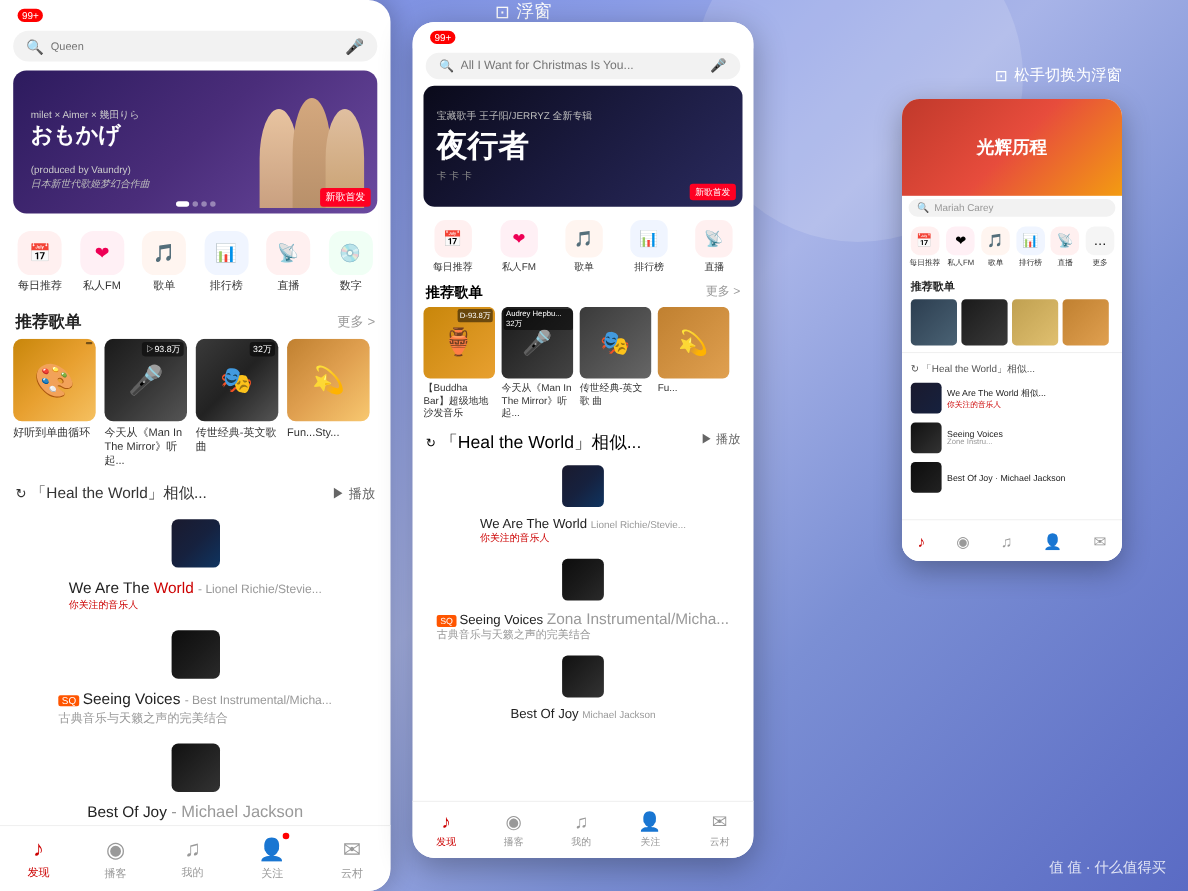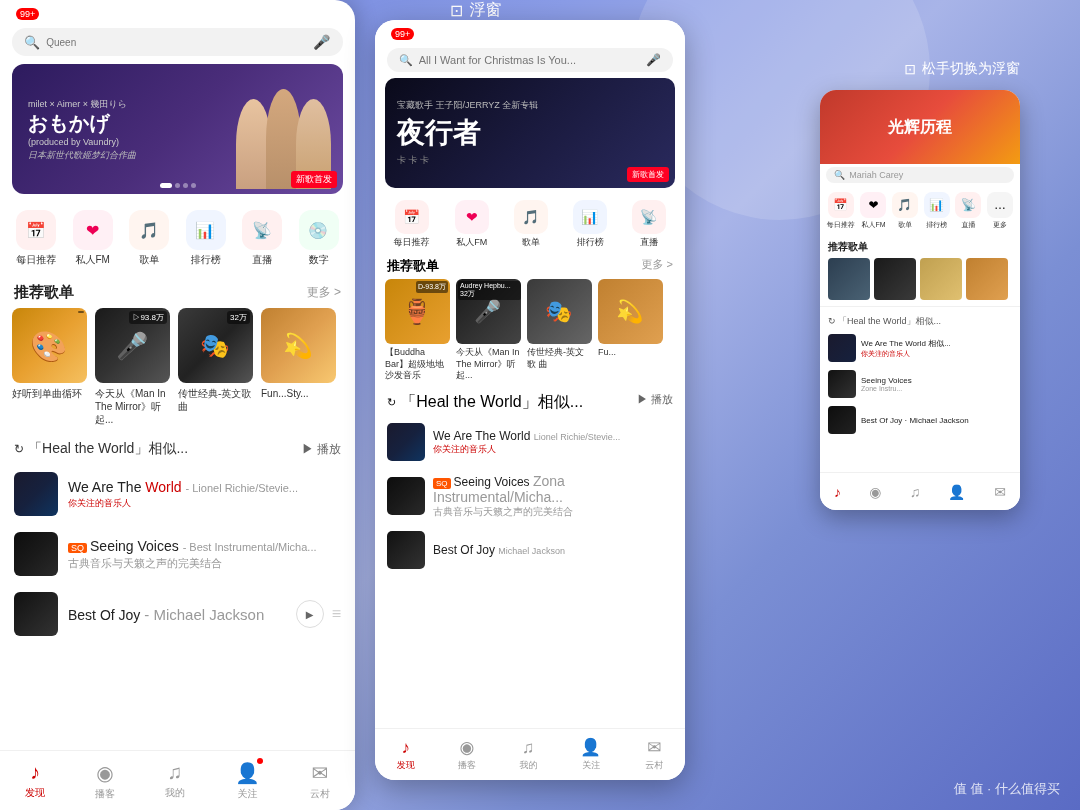--- a/index.html
+++ b/index.html
@@ -82,21 +82,21 @@
     }
     .banner-title-jp {
       font-size: 20px;
       color: #fff;
       font-weight: bold;
       line-height: 1.2;
     }
     .banner-subtitle {
       font-size: 9px;
       color: #ccc;
-      margin-top: 2px;
+      margin-top: 14px;
     }
     .banner-desc {
       font-size: 9px;
       color: #bbb;
       margin-top: 2px;
       font-style: italic;
     }
     .banner-img-area {
       width: 120px;
       height: 130px;
@@ -219,20 +219,21 @@
     }
     .similar-title { font-size: 14px; color: #333; display: flex; align-items: center; gap: 4px; }
     .refresh-icon { font-size: 12px; }
     .play-all-btn { font-size: 12px; color: #666; display: flex; align-items: center; gap: 2px; }
 
     .song-list-item {
       display: flex;
       align-items: center;
       padding: 8px 14px;
       gap: 10px;
+      flex-direction: column;
     }
     .song-cover {
       width: 44px;
       height: 44px;
       border-radius: 6px;
       flex-shrink: 0;
     }
     .sc-dark { background: linear-gradient(135deg, #1a1a2e, #16213e, #0f3460); }
     .sc-dark2 { background: linear-gradient(135deg, #0d0d0d, #1a1a1a, #2a2a2a); }
     .sc-dark3 { background: linear-gradient(135deg, #111, #222, #333); }
@@ -388,20 +389,21 @@
     .mid-similar-header {
       display: flex;
       justify-content: space-between;
       padding: 2px 12px 4px;
     }
     .mid-song-item {
       display: flex;
       align-items: center;
       padding: 6px 12px;
       gap: 8px;
+      flex-direction: column;
     }
     .mid-song-cover {
       width: 38px;
       height: 38px;
       border-radius: 5px;
       flex-shrink: 0;
     }
     .mid-song-info { flex: 1; }
     .mid-song-name { font-size: 12px; color: #222; }
     .mid-song-artist { font-size: 10px; color: #999; }
@@ -492,21 +494,21 @@
       width: 35px;
       height: 90px;
       border-radius: 50% 50% 0 0;
     }
     .p1 { background: linear-gradient(180deg, #e8c4a0, #c9a080); margin-right: -5px; }
     .p2 { background: linear-gradient(180deg, #d4a87e, #b8906a); height: 100px; }
     .p3 { background: linear-gradient(180deg, #e0bfa0, #c8a070); margin-left: -5px; }
 
     
     .rp-banner {
-      height: 74px;
+      height: 88px;
       background: linear-gradient(135deg, #c0392b, #e74c3c, #f39c12);
       display: flex;
       align-items: center;
       justify-content: center;
       color: #fff;
       font-size: 14px;
       font-weight: bold;
     }
     .rp-cat-row {
       display: flex;

